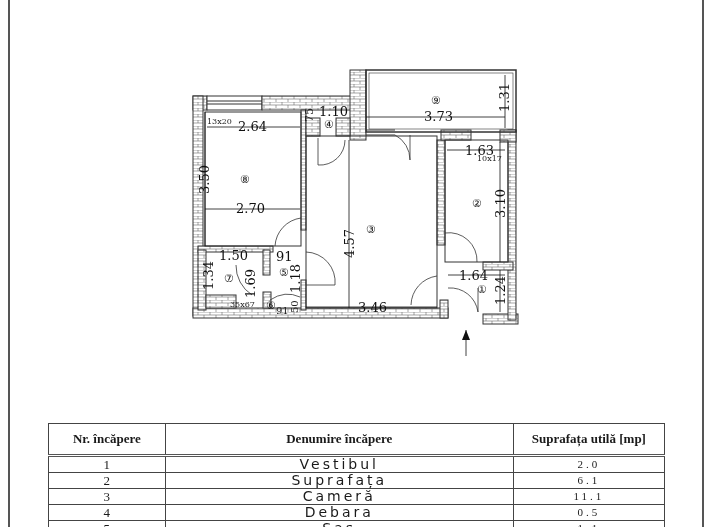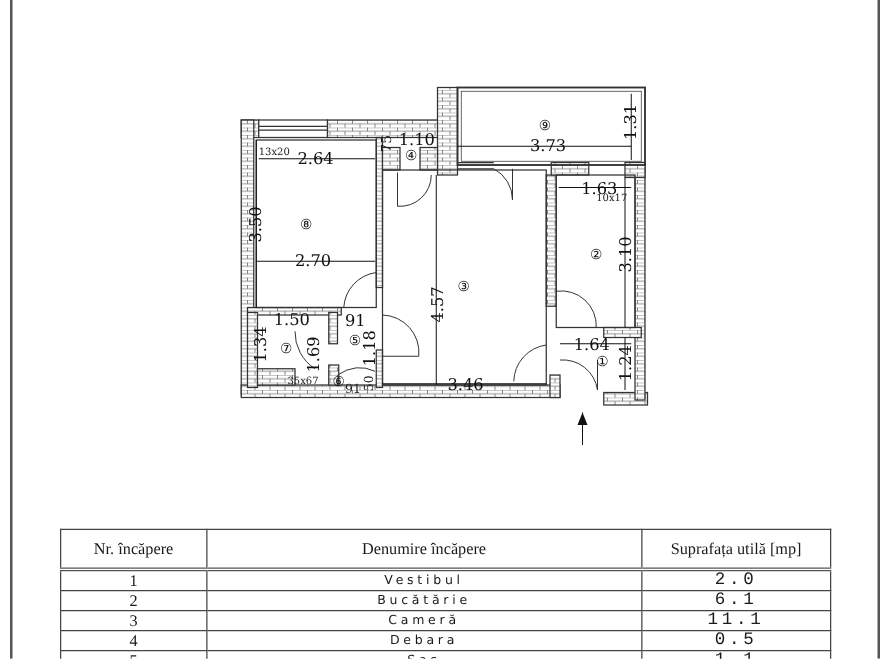--- a/index.html
+++ b/index.html
@@ -6,25 +6,25 @@
   body { width:712px; height:527px; position:relative; overflow:hidden;
          font-family: "Liberation Serif", "DejaVu Serif", serif; color:#1a1a1a; }
   .frame-left { position:absolute; left:8px; top:0; width:2px; height:527px; background:#555; }
   .frame-right { position:absolute; left:702px; top:0; width:2px; height:527px; background:#555; }
   svg.plan { position:absolute; left:0; top:0; }
   .dim { font-family:"DejaVu Serif", serif; font-size:13px; fill:#111; }
   .dim-sm { font-family:"DejaVu Serif", serif; font-size:8px; fill:#222; }
   .rnum { font-family:"DejaVu Serif", serif; font-size:11px; fill:#111; }
   table.rooms { position:absolute; left:48px; top:423px; width:617px; border-collapse:collapse;
                 font-family:"Liberation Serif", serif; font-size:13px; }
-  table.rooms th { font-weight:normal; height:28px; border:1px solid #444; border-bottom:3px double #555; }
+  table.rooms th { font-weight:bold; height:28px; border:1px solid #444; border-bottom:3px double #555; }
   table.rooms td { height:15px; line-height:15px; border:1px solid #444; text-align:center; padding:0; }
   .c1 { width:115px; } .c2 { width:350px; } .c3 { width:150px; }
-  td.spaced { letter-spacing:3px; font-family:"DejaVu Sans", sans-serif; font-size:10px; }
-  td.num-spaced { letter-spacing:3px; font-family:Liberation Mono, monospace; font-size:14px; }
+  td.spaced { letter-spacing:3px; font-family:"DejaVu Sans", sans-serif; font-size:14px; }
+  td.num-spaced { letter-spacing:3px; font-family:Liberation Serif, serif; font-size:11px; }
 </style>
 </head>
 <body>
 
 <div class="frame-left"></div>
 <div class="frame-right"></div>
 
 <svg class="plan" width="712" height="420" viewBox="0 0 712 420">
   <defs>
     <pattern id="brick" width="12" height="6" patternUnits="userSpaceOnUse">
@@ -155,21 +155,21 @@
     </tr>
   </thead>
   <tbody>
     <tr>
       <td>1</td>
       <td class="spaced">Vestibul</td>
       <td class="num-spaced">2.0</td>
     </tr>
     <tr>
       <td>2</td>
-      <td class="spaced">Bucătărie</td>
+      <td class="spaced">Suprafața</td>
       <td class="num-spaced">6.1</td>
     </tr>
     <tr>
       <td>3</td>
       <td class="spaced">Cameră</td>
       <td class="num-spaced">11.1</td>
     </tr>
     <tr>
       <td>4</td>
       <td class="spaced">Debara</td>

